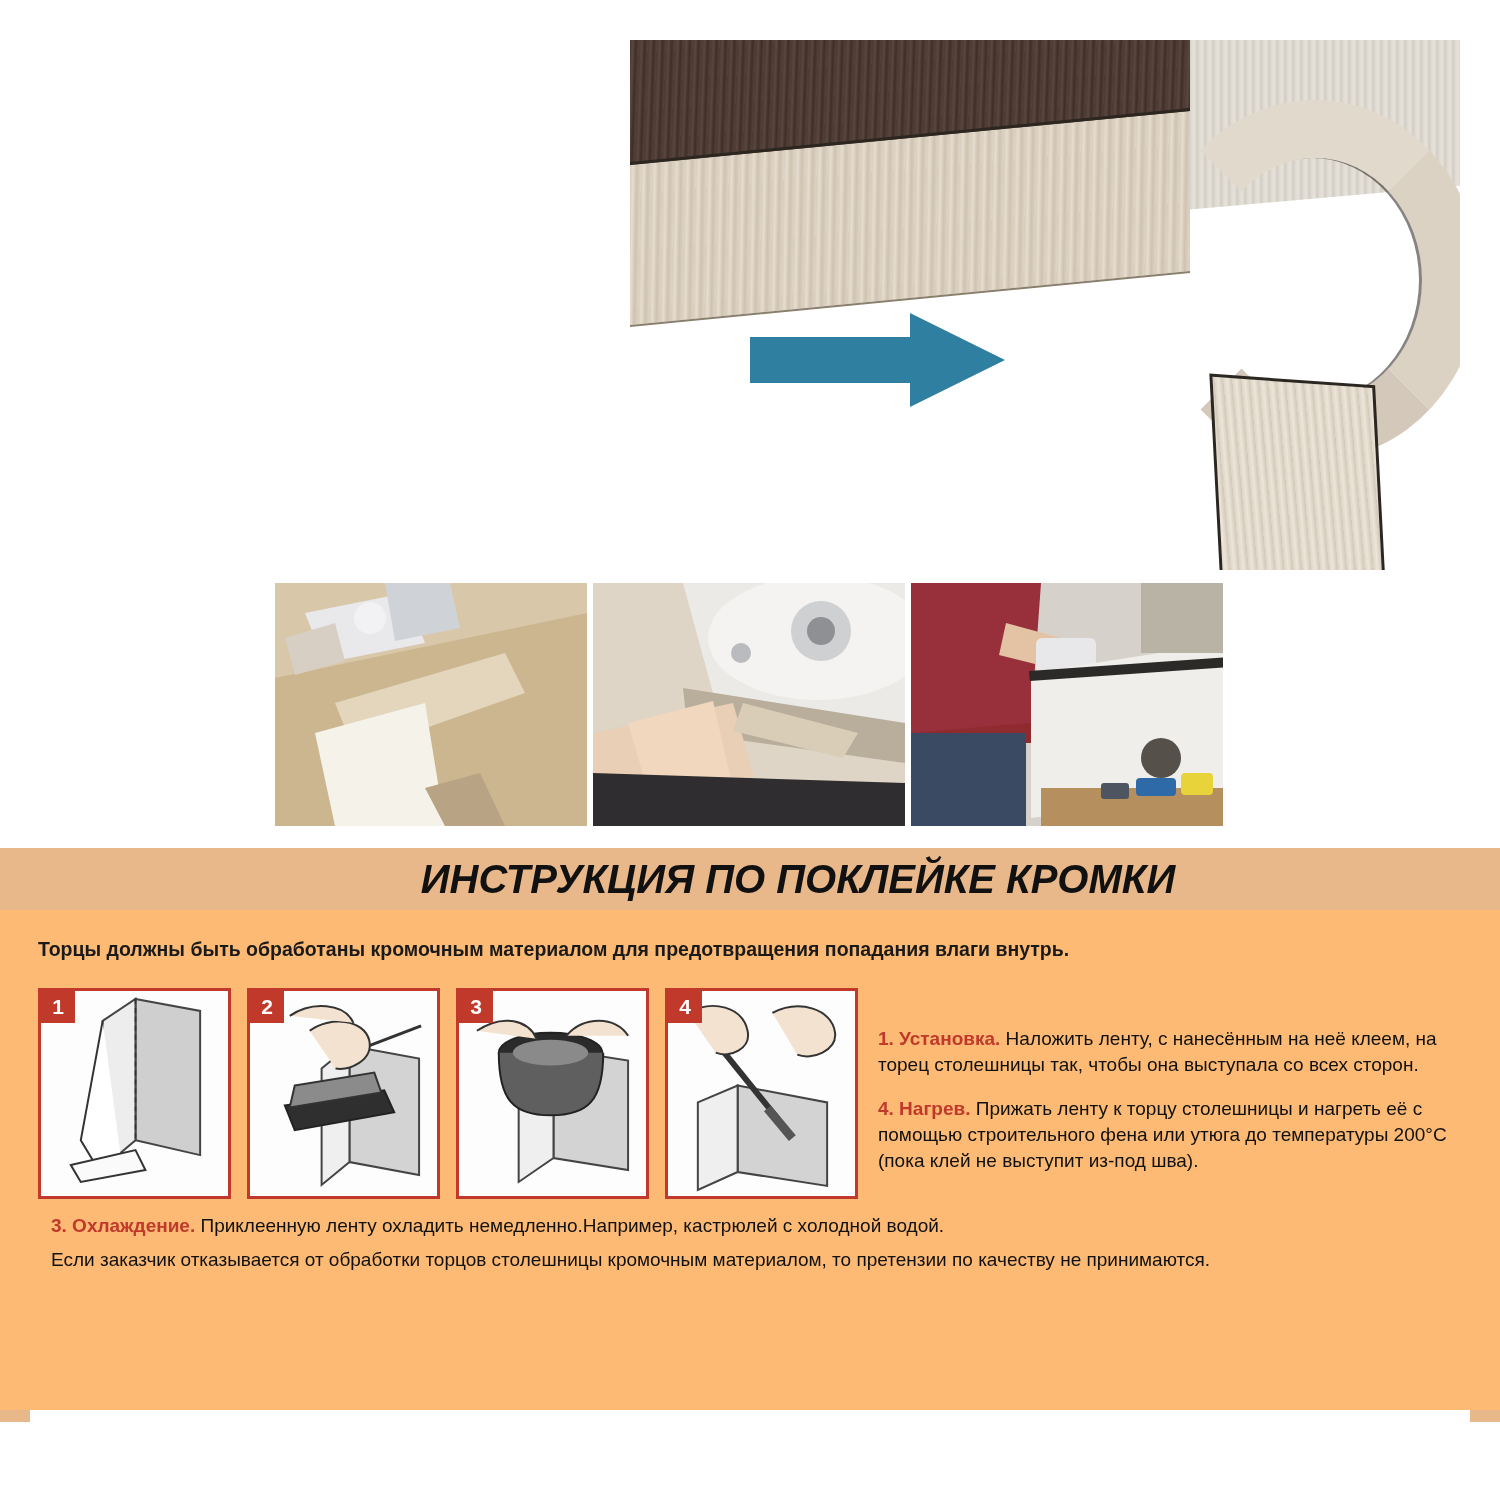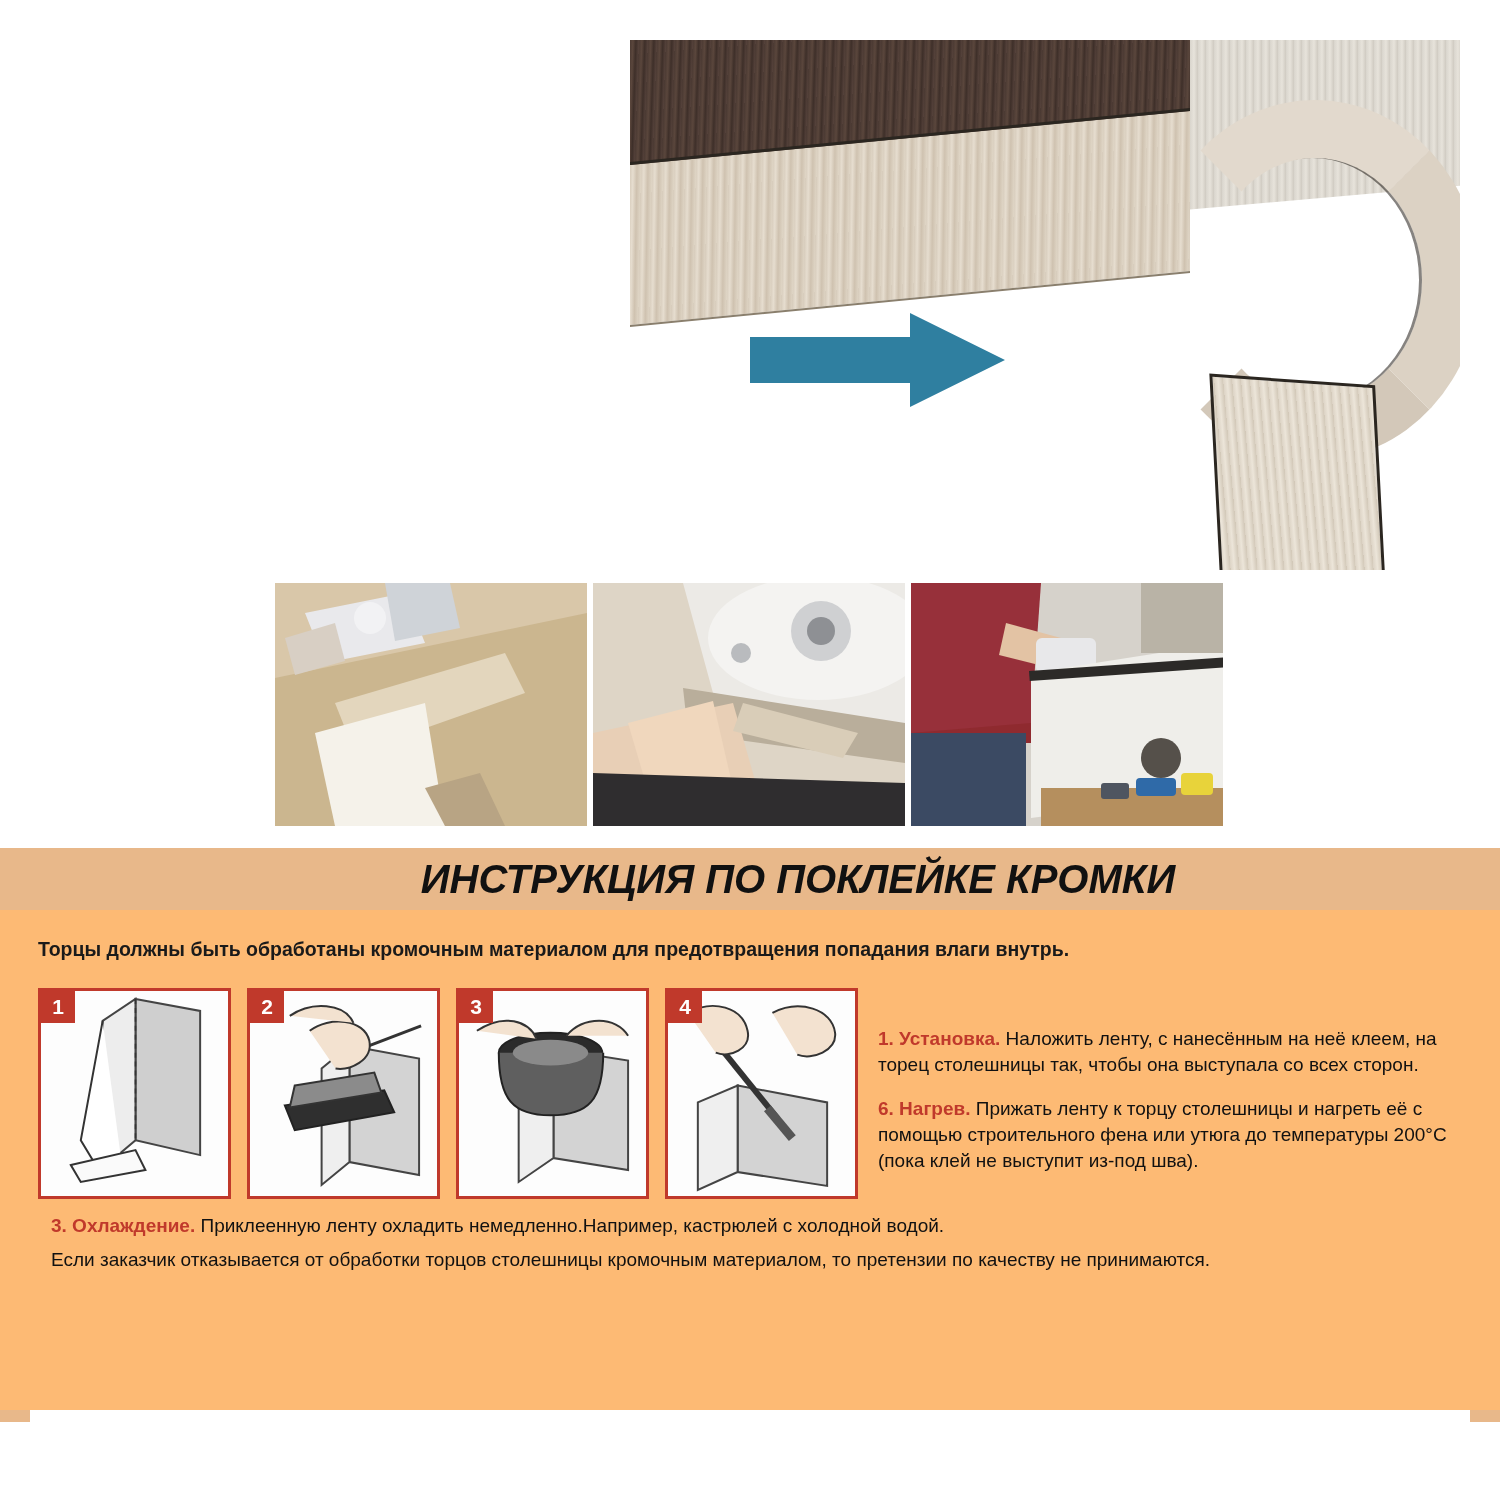--- a/index.html
+++ b/index.html
@@ -392,21 +392,21 @@
         <path d="M105,22 C132,8 165,18 168,42 C170,60 145,70 130,64" fill="#f3e2d0" stroke="#333" stroke-width="2"></path>
       </svg>
     </div>
   </div>
 
   <div class="texts-right">
     <p>
       <span class="red">1. Установка.</span><span> Наложить ленту, с нанесённым на неё клеем, на торец столешницы так, чтобы она выступала со всех сторон.</span>
     </p>
     <p>
-      <span class="red">6. Нагрев.</span><span> Прижать ленту к торцу столешницы и нагреть её с помощью строительного фена или утюга до температуры 200°С (пока клей не выступит из-под шва).</span>
+      <span class="red">4. Нагрев.</span><span> Прижать ленту к торцу столешницы и нагреть её с помощью строительного фена или утюга до температуры 200°С (пока клей не выступит из-под шва).</span>
     </p>
   </div>
 
   <div class="texts-bottom">
     <p>
       <span class="red">3. Охлаждение.</span><span> Приклеенную ленту охладить немедленно.Например, кастрюлей с холодной водой.</span>
     </p>
     <p>
       <span>Если заказчик отказывается от обработки торцов столешницы кромочным материалом, то претензии по качеству не принимаются.</span>
     </p>

